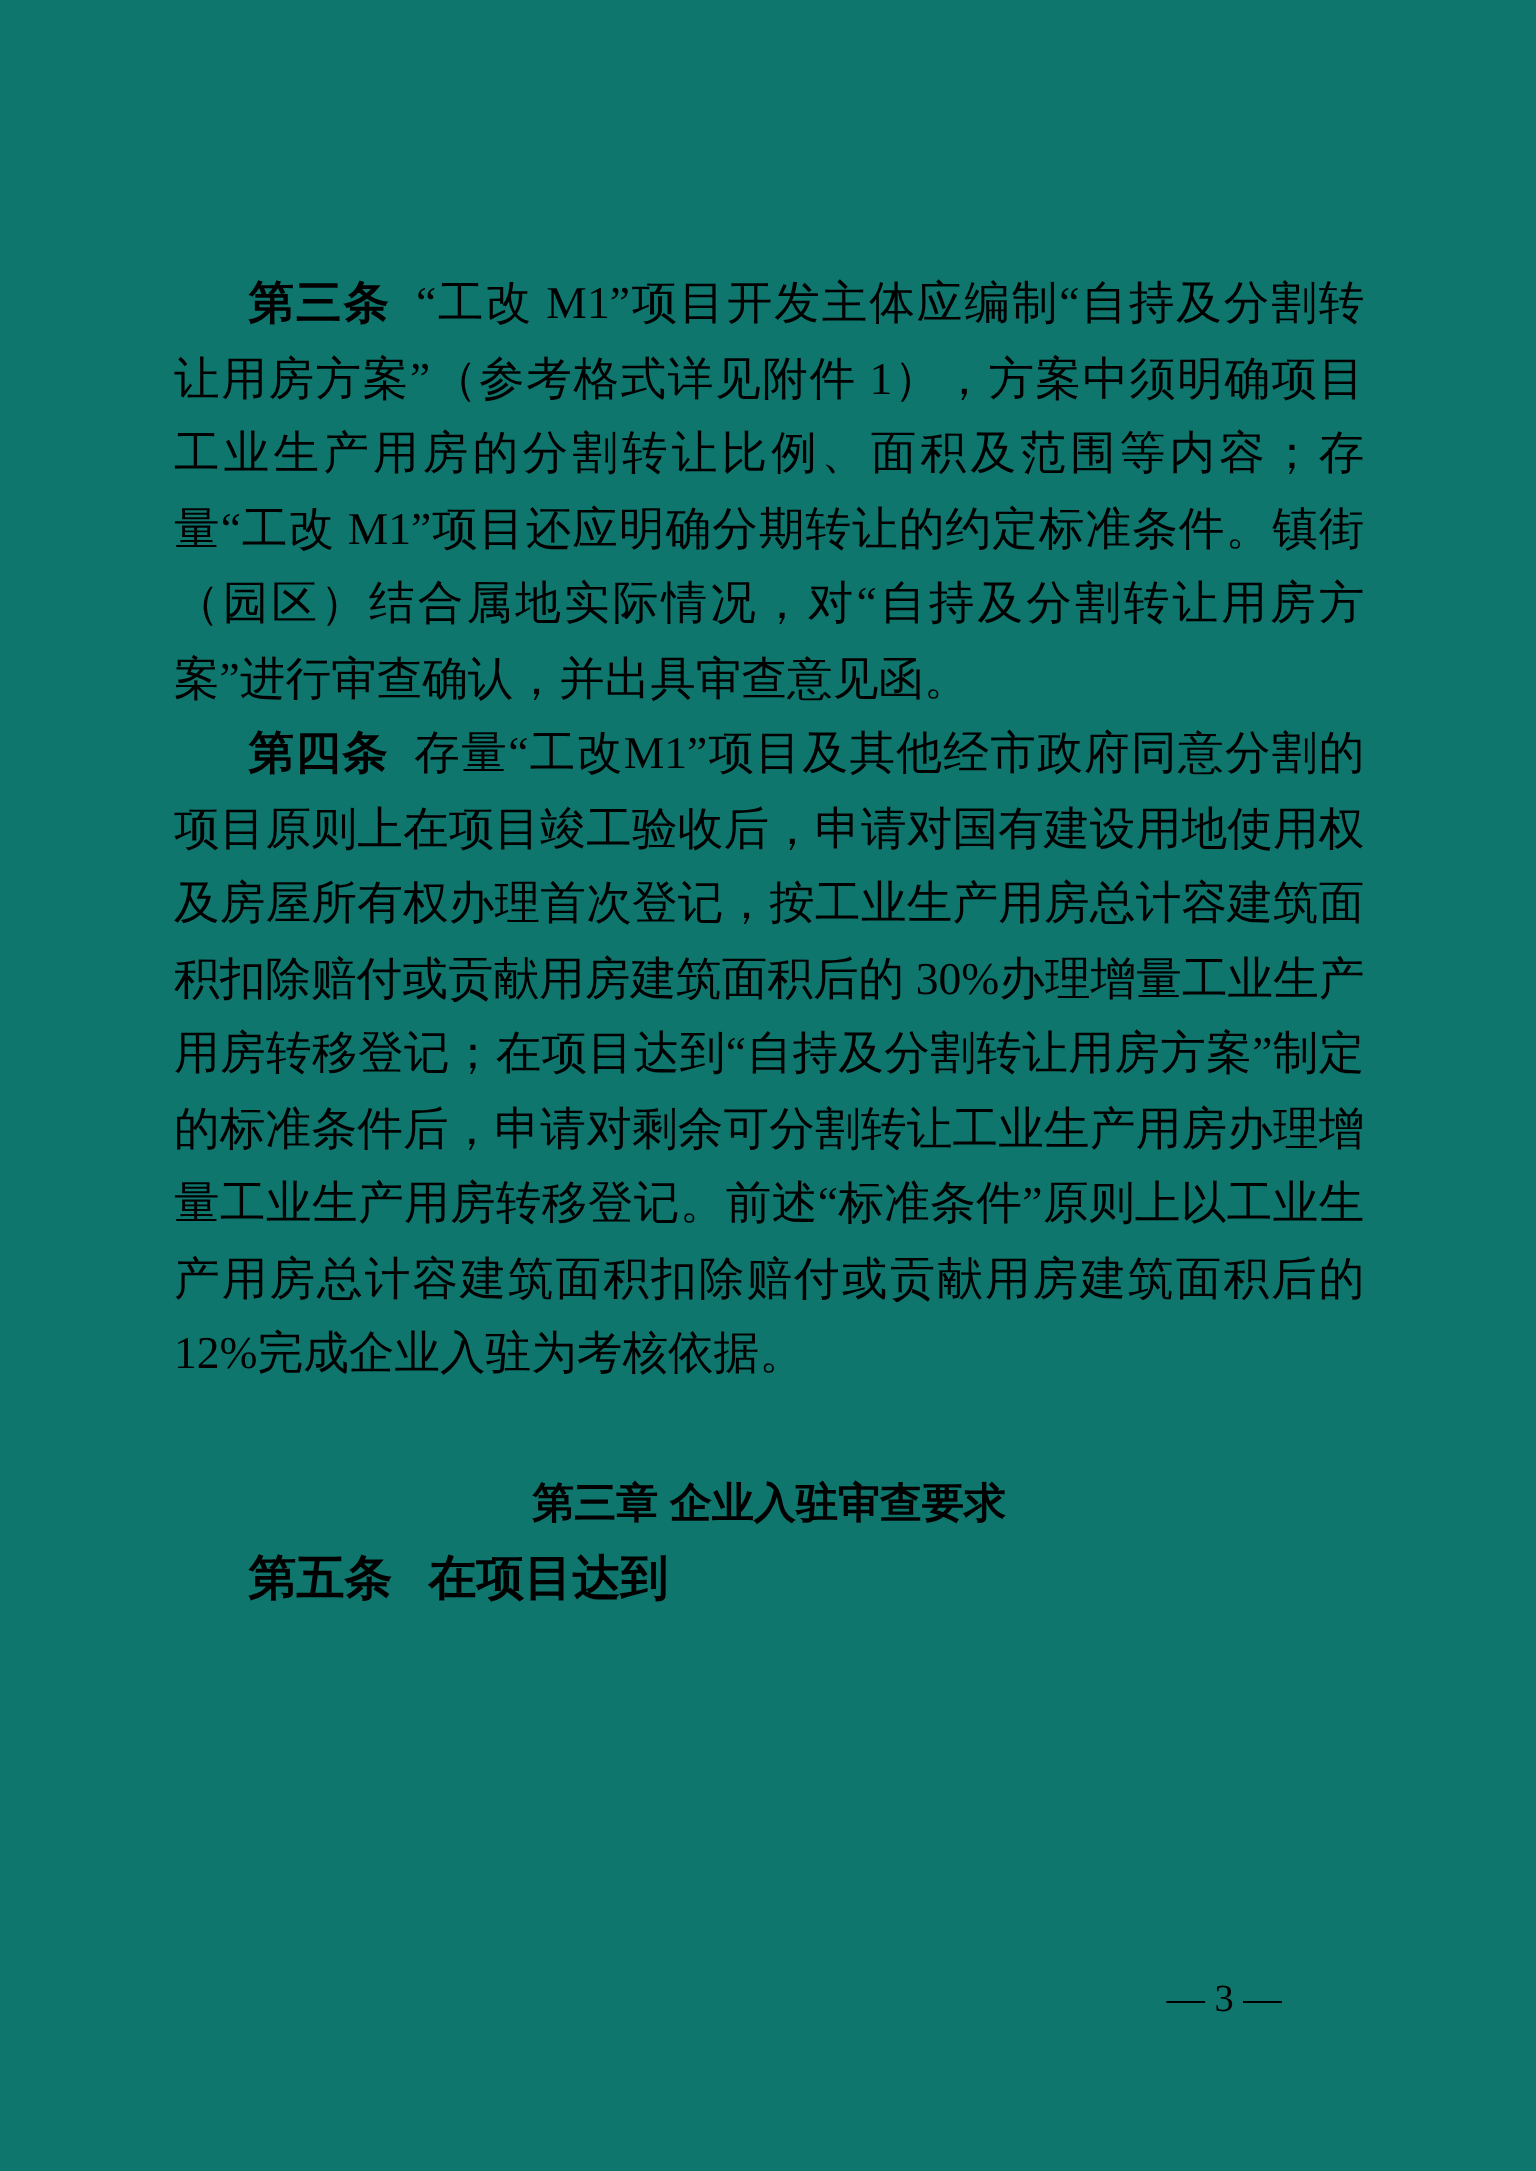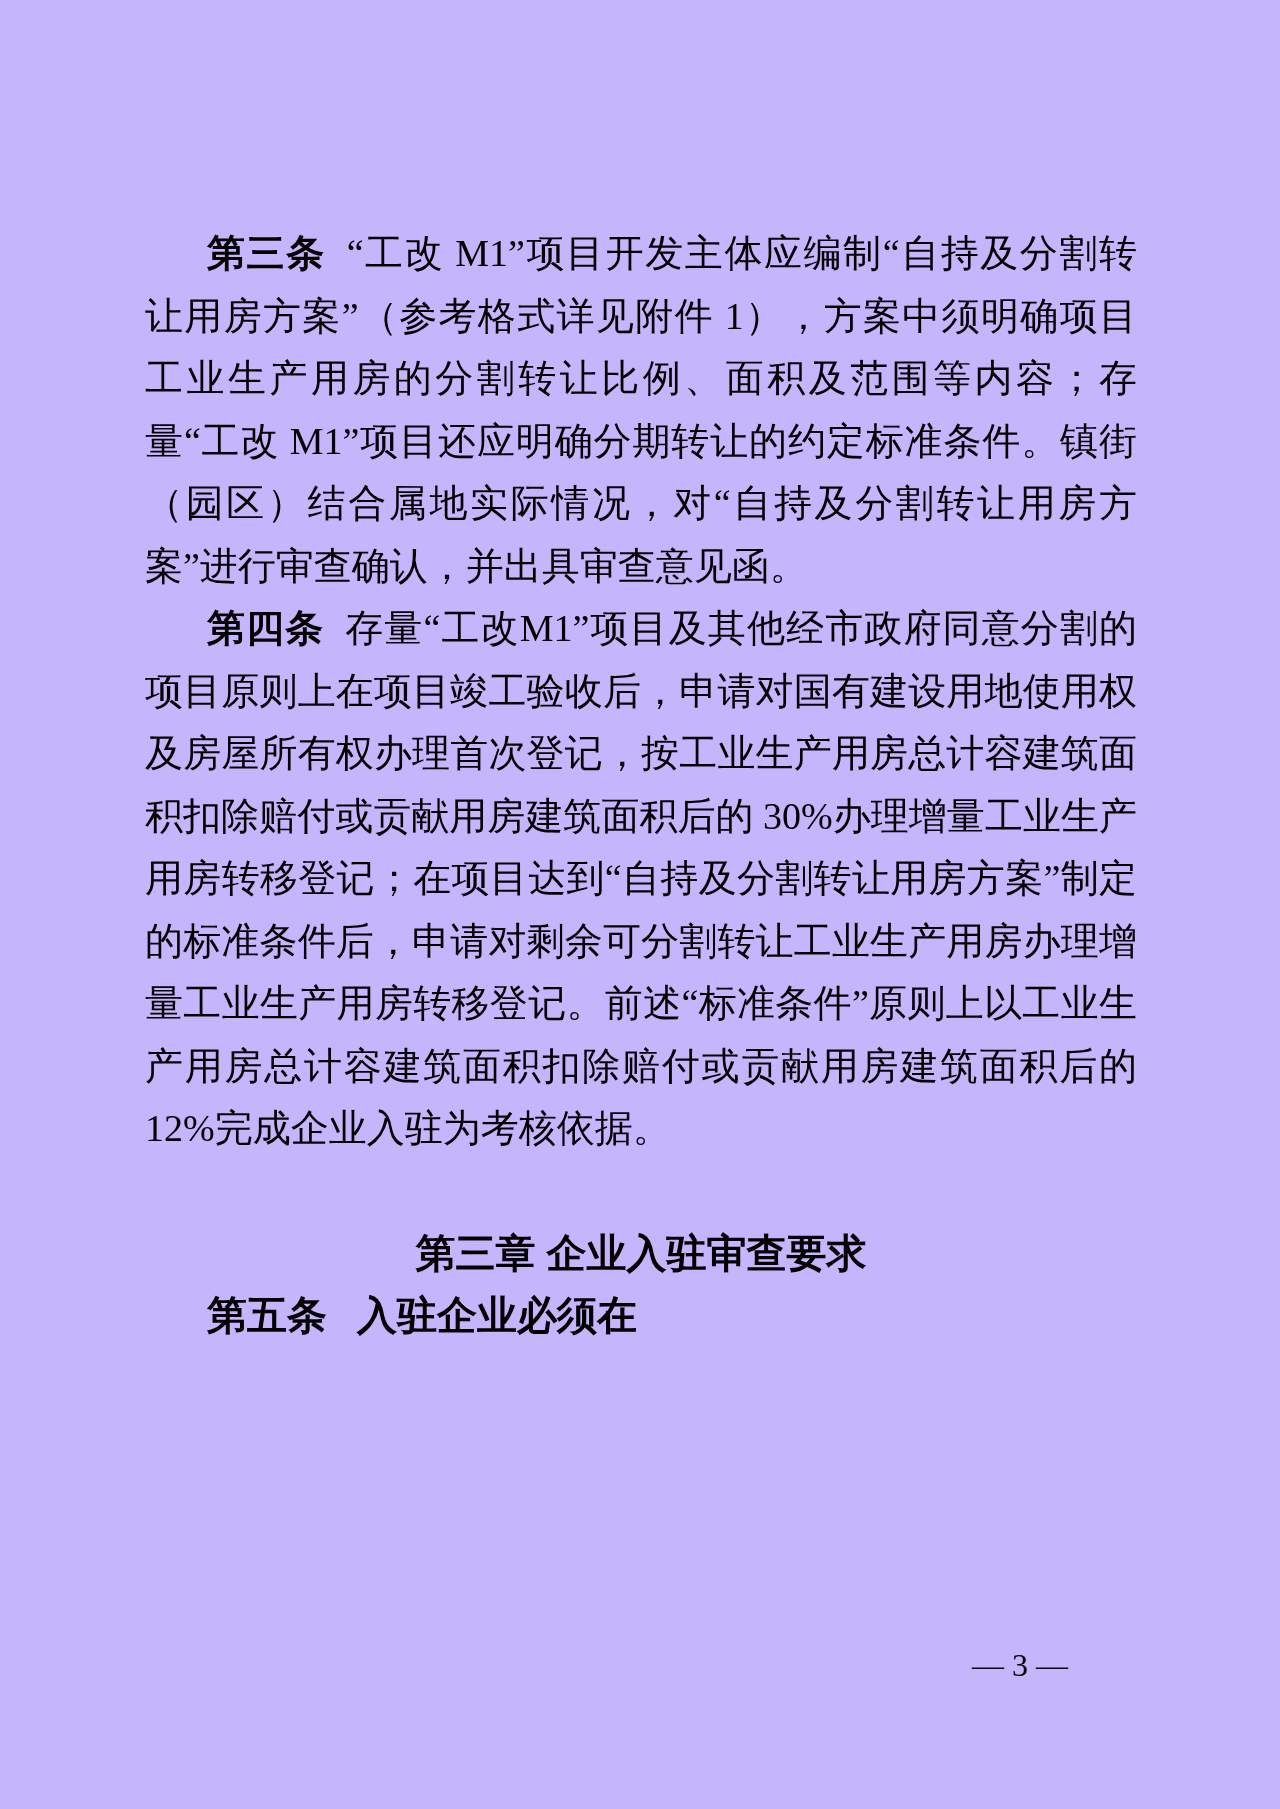--- a/index.html
+++ b/index.html
@@ -10,21 +10,21 @@
   body {
     width: 1280px;
     height: 1809px;
     position: relative;
     color: #000000;
     font-family: "Liberation Serif", "DejaVu Serif", serif;
   }
   .page {
     position: absolute;
     inset: 0;
-    background: #c4b5fd;
+    background: #0f766e;
     overflow: hidden;
   }
   .content {
     position: absolute;
     left: 145px;
     top: 222px;
     width: 992px;
   }
   p.body-para {
     margin: 0;
@@ -33,21 +33,21 @@
     text-align: justify;
     text-indent: 62px;
   }
   .article-label {
     font-weight: bold;
     font-family: "Liberation Sans", "DejaVu Sans", sans-serif;
     margin-right: 0.55em;
   }
   h2.chapter {
     margin: 62px 0 0 0;
-    font-size: 40px;
+    font-size: 35px;
     line-height: 62.5px;
     text-align: center;
     font-weight: bold;
     font-family: "Liberation Sans", "DejaVu Sans", sans-serif;
   }
   h3.article-head {
     margin: 0;
     font-size: 40px;
     line-height: 62.5px;
     text-indent: 62px;
@@ -72,19 +72,19 @@
 
 <div class="page">
   <div class="content">
 
     <p class="body-para"><span class="article-label">第三条</span><span>“工改 M1”项目开发主体应编制“自持及分割转让用房方案”（参考格式详见附件 1），方案中须明确项目工业生产用房的分割转让比例、面积及范围等内容；存量“工改 M1”项目还应明确分期转让的约定标准条件。镇街（园区）结合属地实际情况，对“自持及分割转让用房方案”进行审查确认，并出具审查意见函。</span></p>
 
     <p class="body-para"><span class="article-label">第四条</span><span>存量“工改M1”项目及其他经市政府同意分割的项目原则上在项目竣工验收后，申请对国有建设用地使用权及房屋所有权办理首次登记，按工业生产用房总计容建筑面积扣除赔付或贡献用房建筑面积后的 30%办理增量工业生产用房转移登记；在项目达到“自持及分割转让用房方案”制定的标准条件后，申请对剩余可分割转让工业生产用房办理增量工业生产用房转移登记。前述“标准条件”原则上以工业生产用房总计容建筑面积扣除赔付或贡献用房建筑面积后的 12%完成企业入驻为考核依据。</span></p>
 
     <h2 class="chapter">第三章 企业入驻审查要求</h2>
 
-    <h3 class="article-head"><span class="head-label">第五条</span><span class="head-title">入驻企业必须在</span></h3>
+    <h3 class="article-head"><span class="head-label">第五条</span><span class="head-title">在项目达到</span></h3>
 
 
   </div>
 
   <div class="page-number">— 3 —</div>
 </div>
 
 </body></html>

